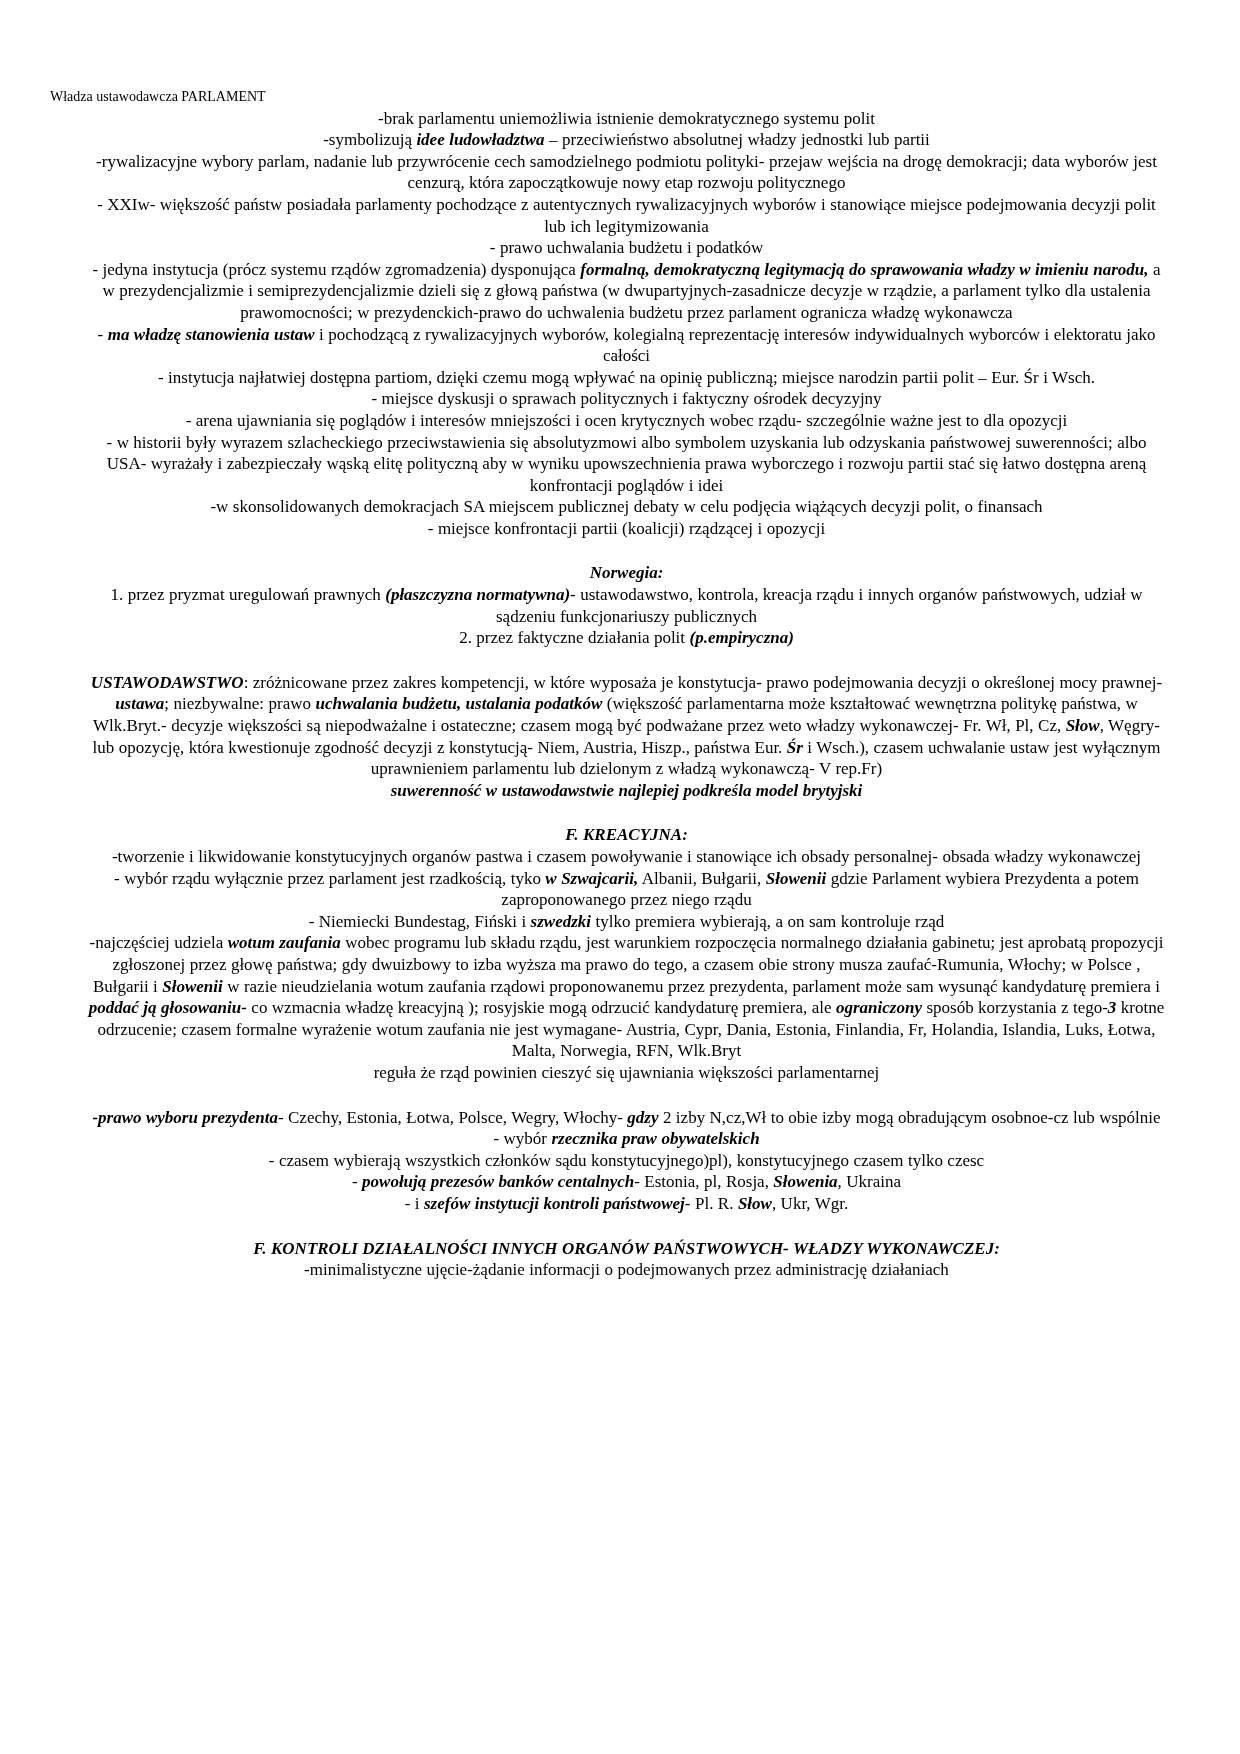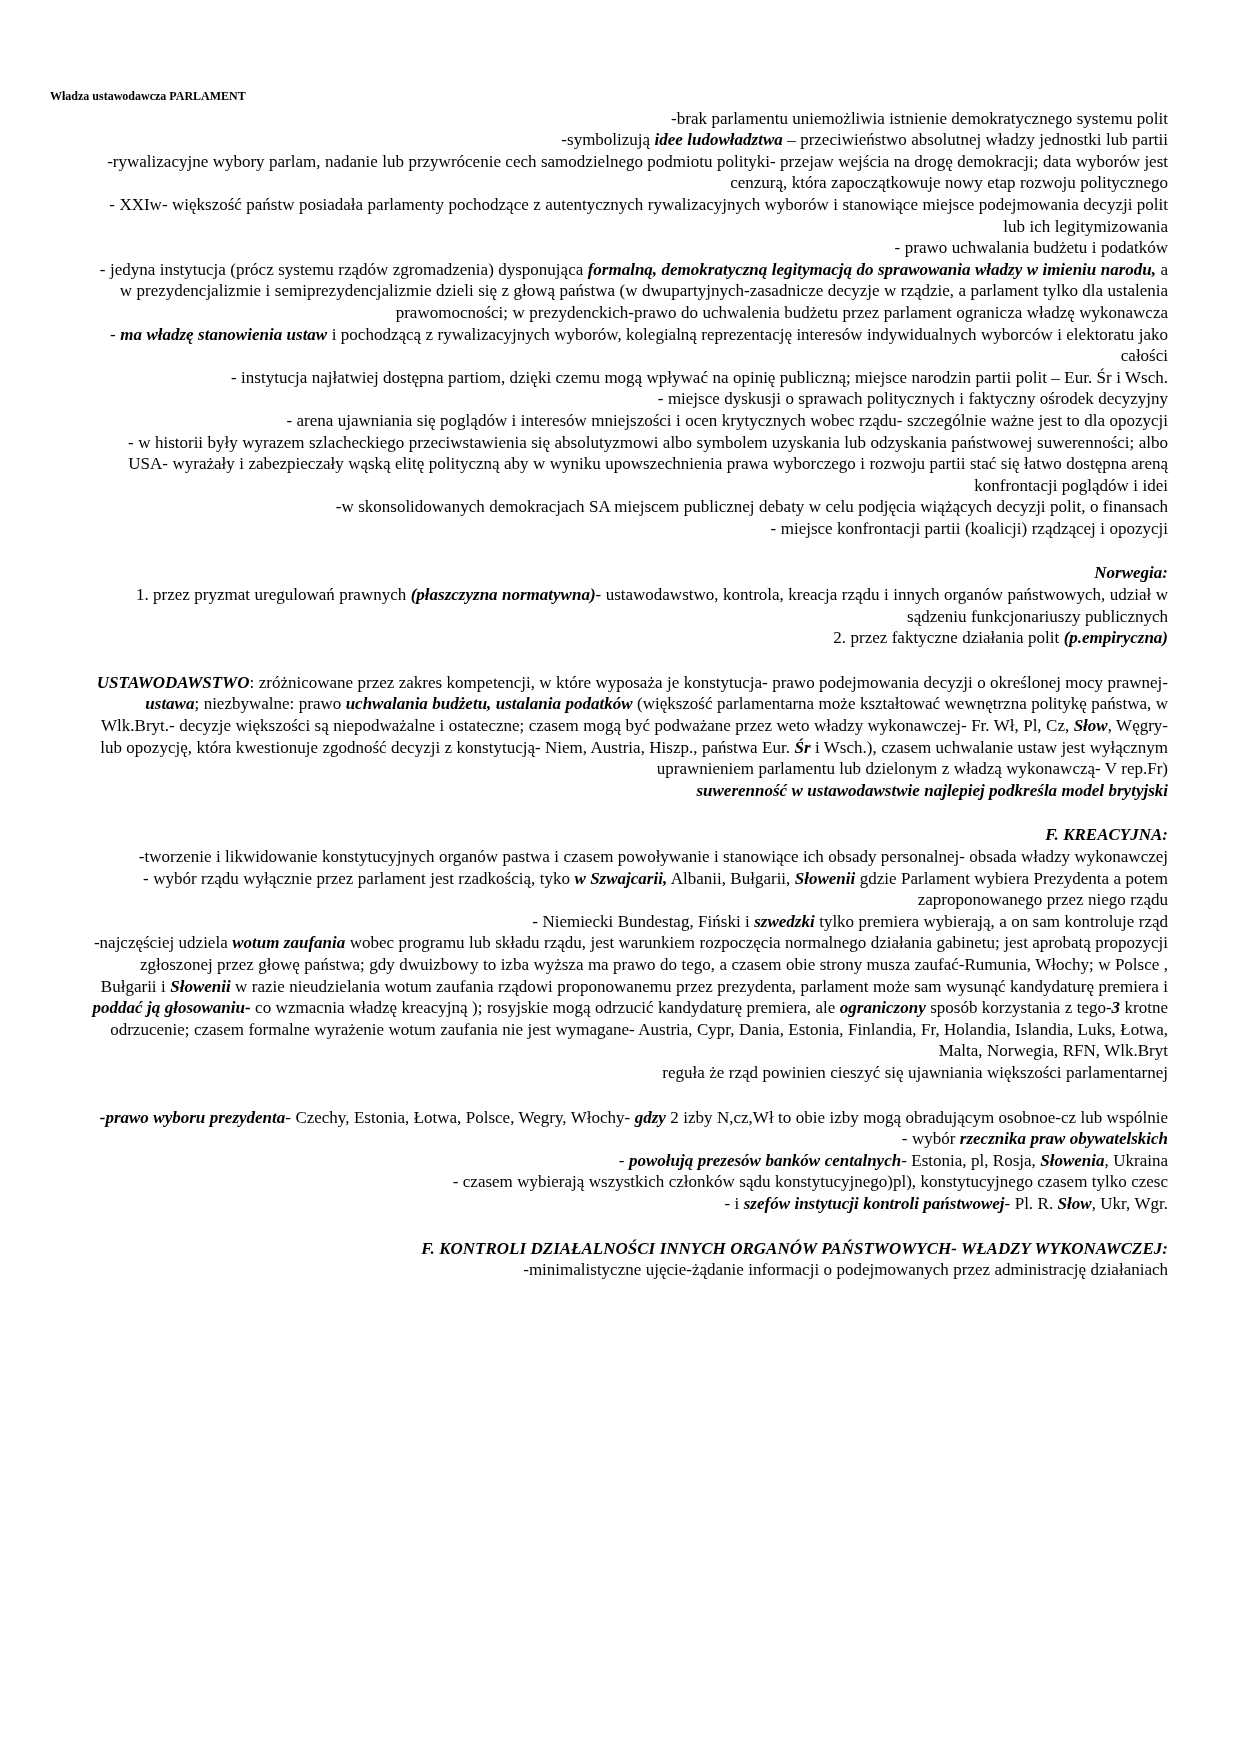--- a/index.html
+++ b/index.html
@@ -14,32 +14,32 @@
     font-family: "Liberation Serif", "DejaVu Serif", serif;
     color: #000000;
   }
   .page {
     box-sizing: border-box;
     width: 1240px;
     height: 1754px;
     padding: 86px 72px 40px 85px;
   }
   .title {
-    font-size: 12px;
+    font-size: 14px;
     line-height: 21.6px;
-    font-weight: bold;
+    font-weight: normal;
     margin: 0 0 0 -35px;
     padding: 0;
   }
   .doc-body p {
     margin: 0;
     padding: 0;
     font-size: 17px;
     line-height: 21.6px;
-    text-align: right;
+    text-align: center;
     word-spacing: 0.2px;
   }
   .doc-body p.gap {
     margin-top: 23px;
   }
   .b {
     font-weight: bold;
     font-style: italic;
   }
 </style>
@@ -68,19 +68,19 @@
       <p class="gap"><span class="b">USTAWODAWSTWO</span><span>: zróżnicowane przez zakres kompetencji, w które wyposaża je konstytucja- prawo podejmowania decyzji o określonej mocy prawnej- </span><span class="b">ustawa</span><span>; niezbywalne: prawo </span><span class="b">uchwalania budżetu, ustalania podatków</span><span> (większość parlamentarna może kształtować wewnętrzna politykę państwa, w Wlk.Bryt.- decyzje większości są niepodważalne i ostateczne; czasem mogą być podważane przez weto władzy wykonawczej- Fr. Wł, Pl, Cz, </span><span class="b">Słow</span><span>, Węgry- lub opozycję, która kwestionuje zgodność decyzji z konstytucją- Niem, Austria, Hiszp., państwa Eur. </span><span class="b">Śr</span><span> i Wsch.), czasem uchwalanie ustaw jest wyłącznym uprawnieniem parlamentu lub dzielonym z władzą wykonawczą- V rep.Fr)</span></p>
       <p><span class="b">suwerenność w ustawodawstwie najlepiej podkreśla model brytyjski</span></p>
       <p class="gap"><span class="b">F. KREACYJNA:</span></p>
       <p><span>-tworzenie i likwidowanie konstytucyjnych organów pastwa i czasem powoływanie i stanowiące ich obsady personalnej- obsada władzy wykonawczej</span></p>
       <p><span>- wybór rządu wyłącznie przez parlament jest rzadkością, tyko </span><span class="b">w Szwajcarii,</span><span> Albanii, Bułgarii, </span><span class="b">Słowenii</span><span> gdzie Parlament wybiera Prezydenta a potem zaproponowanego przez niego rządu</span></p>
       <p><span>- Niemiecki Bundestag, Fiński i </span><span class="b">szwedzki</span><span> tylko premiera wybierają, a on sam kontroluje rząd</span></p>
       <p><span>-najczęściej udziela </span><span class="b">wotum zaufania</span><span> wobec programu lub składu rządu, jest warunkiem rozpoczęcia normalnego działania gabinetu; jest aprobatą propozycji zgłoszonej przez głowę państwa; gdy dwuizbowy to izba wyższa ma prawo do tego, a czasem obie strony musza zaufać-Rumunia, Włochy; w Polsce , Bułgarii i </span><span class="b">Słowenii</span><span> w razie nieudzielania wotum zaufania rządowi proponowanemu przez prezydenta, parlament może sam wysunąć kandydaturę premiera i </span><span class="b">poddać ją głosowaniu-</span><span> co wzmacnia władzę kreacyjną ); rosyjskie mogą odrzucić kandydaturę premiera, ale </span><span class="b">ograniczony</span><span> sposób korzystania z tego-</span><span class="b">3</span><span> krotne odrzucenie; czasem formalne wyrażenie wotum zaufania nie jest wymagane- Austria, Cypr, Dania, Estonia, Finlandia, Fr, Holandia, Islandia, Luks, Łotwa, Malta, Norwegia, RFN, Wlk.Bryt</span></p>
       <p><span>reguła że rząd powinien cieszyć się ujawniania większości parlamentarnej</span></p>
       <p class="gap"><span class="b">-prawo wyboru prezydenta</span><span>- Czechy, Estonia, Łotwa, Polsce, Wegry, Włochy- </span><span class="b">gdzy</span><span> 2 izby N,cz,Wł to obie izby mogą obradującym osobnoe-cz lub wspólnie</span></p>
       <p><span>- wybór </span><span class="b">rzecznika praw obywatelskich</span></p>
+      <p><span>- czasem wybierają wszystkich członków sądu konstytucyjnego)pl), konstytucyjnego czasem tylko czesc</span></p>
       <p><span>- </span><span class="b">powołują prezesów banków centalnych</span><span>- Estonia, pl, Rosja, </span><span class="b">Słowenia</span><span>, Ukraina</span></p>
-      <p><span>- czasem wybierają wszystkich członków sądu konstytucyjnego)pl), konstytucyjnego czasem tylko czesc</span></p>
       <p><span>- i </span><span class="b">szefów instytucji kontroli państwowej</span><span>- Pl. R. </span><span class="b">Słow</span><span>, Ukr, Wgr.</span></p>
       <p class="gap"><span class="b">F. KONTROLI DZIAŁALNOŚCI INNYCH ORGANÓW PAŃSTWOWYCH- WŁADZY WYKONAWCZEJ:</span></p>
       <p><span>-minimalistyczne ujęcie-żądanie informacji o podejmowanych przez administrację działaniach</span></p>
     </div>
 </div>
 
 </body></html>

